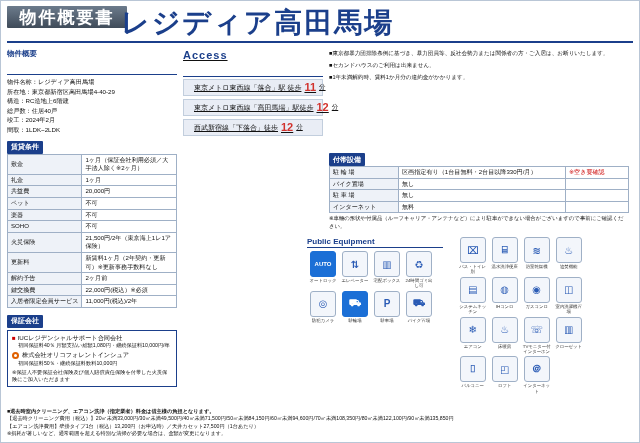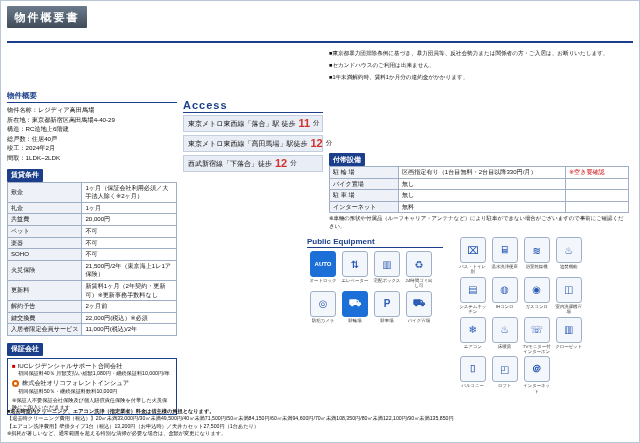--- a/index.html
+++ b/index.html
@@ -8,45 +8,45 @@
     background:#ffffff;
     font-family:"Liberation Sans","DejaVu Sans",sans-serif;
     font-size:6px;color:#111;
     overflow:hidden;
   }
   #sheet{position:relative;width:640px;height:443px;box-sizing:border-box;border:1px solid #b9c6d6;background:#fff;}
 
   
   .header{position:relative;height:44px;background:#ffffff;}
   .hdr-tag{
-    position:absolute;left:6px;top:5px;width:80px;height:22px;
+    position:absolute;left:6px;top:5px;width:120px;height:22px;
     background:linear-gradient(#6c7b8c,#3f4b59);
-    color:#fff;font-size:11px;font-weight:bold;letter-spacing:2px;
+    color:#fff;font-size:17px;font-weight:bold;letter-spacing:2px;
     display:flex;align-items:center;justify-content:center;
     border-radius:1px;
   }
   .hdr-title{
     position:absolute;left:120px;top:0px;
     font-size:28px;font-weight:bold;color:#1b3f8b;
     letter-spacing:2px;line-height:44px;
     font-family:"DejaVu Sans","Liberation Sans",sans-serif;
   }
   .hdr-rule{position:absolute;left:6px;right:6px;top:40px;height:2px;background:#1b3f8b;}
 
   
   .sec-h{
     font-size:7.5px;font-weight:bold;color:#1b3f8b;
-    border-bottom:1px solid #1b3f8b;padding-bottom:1px;margin-bottom:2px;margin-top:42px;
+    border-bottom:1px solid #1b3f8b;padding-bottom:15px;margin-bottom:2px;
   }
   .sec-h.big{font-size:11px;letter-spacing:1px;}
 
   
   .cols{position:absolute;left:6px;top:48px;width:628px;}
   .col-l{position:absolute;left:0;top:0;width:170px;}
-  .col-m{position:absolute;left:176px;top:8px;width:140px;}
+  .col-m{position:absolute;left:176px;top:0;width:140px;text-decoration:underline;}
   .col-r{position:absolute;left:322px;top:0;width:306px;}
 
   
   .kv{font-size:6.2px;line-height:9.6px;}
   .kv div{white-space:nowrap;}
 
   
   .boxhead{
     background:#1b3f8b;color:#fff;font-size:7px;font-weight:bold;
     padding:1.5px 4px;display:inline-block;border-radius:1px;
@@ -55,21 +55,21 @@
 
   table.tbl{border-collapse:collapse;width:100%;font-size:6.1px;}
   table.tbl td{border:1px solid #9fb0c6;padding:1px 3px;line-height:8.6px;vertical-align:middle;}
   table.tbl td.k{width:46px;background:#eef2f8;white-space:nowrap;}
   table.tbl td.k2{width:62px;background:#eef2f8;white-space:nowrap;}
   .note{font-size:5.4px;line-height:7.4px;color:#222;margin-top:2px;}
 
   
   .acc-row{
     background:#e9edf5;border:1px solid #c2cedd;margin-bottom:3px;
-    padding:2px 4px;font-size:7px;display:flex;align-items:center;gap:3px;white-space:nowrap;
+    padding:2px 10px;font-size:7px;display:flex;align-items:center;gap:3px;white-space:nowrap;
   }
   .acc-min{color:#d2322d;font-size:11px;font-weight:bold;line-height:1;}
   .acc-unit{font-size:6.5px;}
 
   
   .bikou{font-size:5.6px;line-height:9px;}
   .bikou div{margin-bottom:3px;}
 
   
   .eqwrap{position:absolute;left:306px;top:236px;width:306px;}
@@ -95,20 +95,21 @@
   .orico{display:flex;align-items:center;gap:3px;}
   .odot{width:7px;height:7px;border-radius:50%;border:2px solid #e06000;box-sizing:border-box;}
 </style>
 </head>
 <body>
 
 <div id="sheet">
 
   <div class="header">
     <div class="hdr-tag">物件概要書</div>
+    <div class="hdr-title">レジディア高田馬場</div>
     <div class="hdr-rule"></div>
   </div>
 
   <div class="cols">
 
     <div class="col-l">
 
       <div class="sec-h">物件概要</div>
       <div class="kv">
         <div>物件名称：レジディア高田馬場</div>

